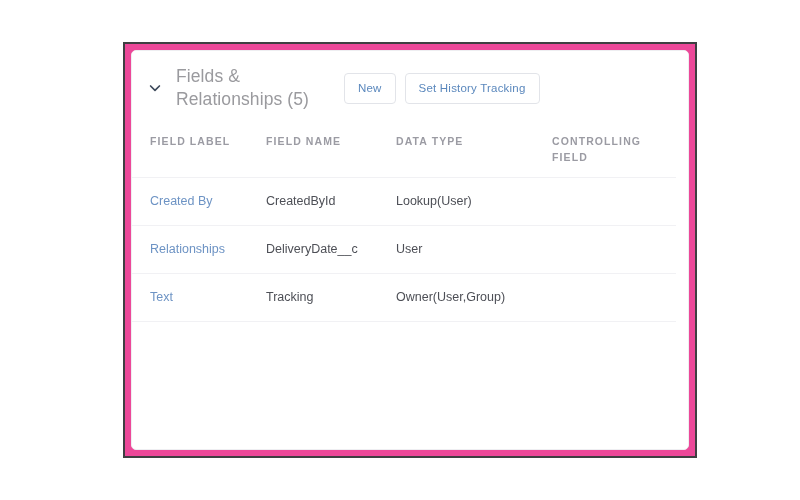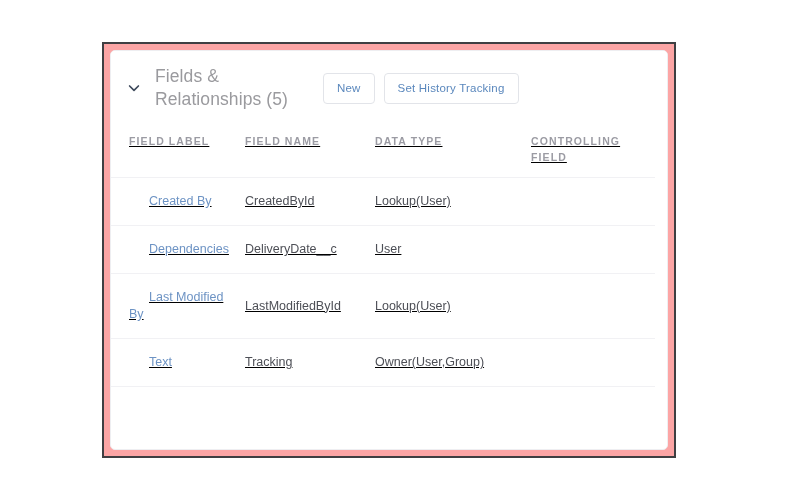--- a/index.html
+++ b/index.html
@@ -12,27 +12,27 @@
     overflow: hidden;
   }
   body {
     font-family: "Liberation Sans", sans-serif;
     -webkit-font-smoothing: antialiased;
   }
 
   
   #frame {
     position: absolute;
-    left: 102px;
+    left: 123px;
     top: 42px;
     width: 574px;
     height: 416px;
     box-sizing: border-box;
     border: 2px solid #3f3f42;
-    background: #fca5a5;
+    background: #ec4899;
     padding: 6px;
   }
 
   
   #card {
     position: relative;
     width: 100%;
     height: 100%;
     box-sizing: border-box;
     background: #ffffff;
@@ -123,31 +123,30 @@
   .tbl tbody td {
     font-size: 12.5px;
     color: #4d4f56;
     padding: 15px 10px 15px 0;
     line-height: 17px;
   }
   .tbl td.lbl a {
     color: #6d93c4;
     text-decoration: none;
     cursor: pointer;
-    margin-left: 20px;
   }
 
   .pad-left { padding-left: 18px !important; }
 
   .col-label  { width: 134px; }
   .col-name   { width: 130px; }
   .col-type   { width: 156px; }
   .col-ctrl   { width: auto; }
 
-  .table-wrap { padding: 0 12px 0 0; text-decoration: underline; }
+  .table-wrap { padding: 0 12px 0 0; }
   .footer-strip { height: 14px; background: #ffffff; }
 </style>
 </head>
 <body>
 
 <div id="frame">
   <div id="card">
 
     <div class="card-header">
 
@@ -190,35 +189,27 @@
               <a href="#">Created By</a>
             </td>
             <td>CreatedById</td>
             <td>Lookup(User)</td>
             <td></td>
           </tr>
 
 
           <tr>
             <td class="lbl pad-left">
-              <a href="#">Dependencies</a>
+              <a href="#">Relationships</a>
             </td>
             <td>DeliveryDate__c</td>
             <td>User</td>
             <td></td>
           </tr>
 
-          <tr>
-            <td class="lbl pad-left">
-              <a href="#">Last Modified By</a>
-            </td>
-            <td>LastModifiedById</td>
-            <td>Lookup(User)</td>
-            <td></td>
-          </tr>
 
           <tr>
             <td class="lbl pad-left">
               <a href="#">Text</a>
             </td>
             <td>Tracking</td>
             <td>Owner(User,Group)</td>
             <td></td>
           </tr>
 

